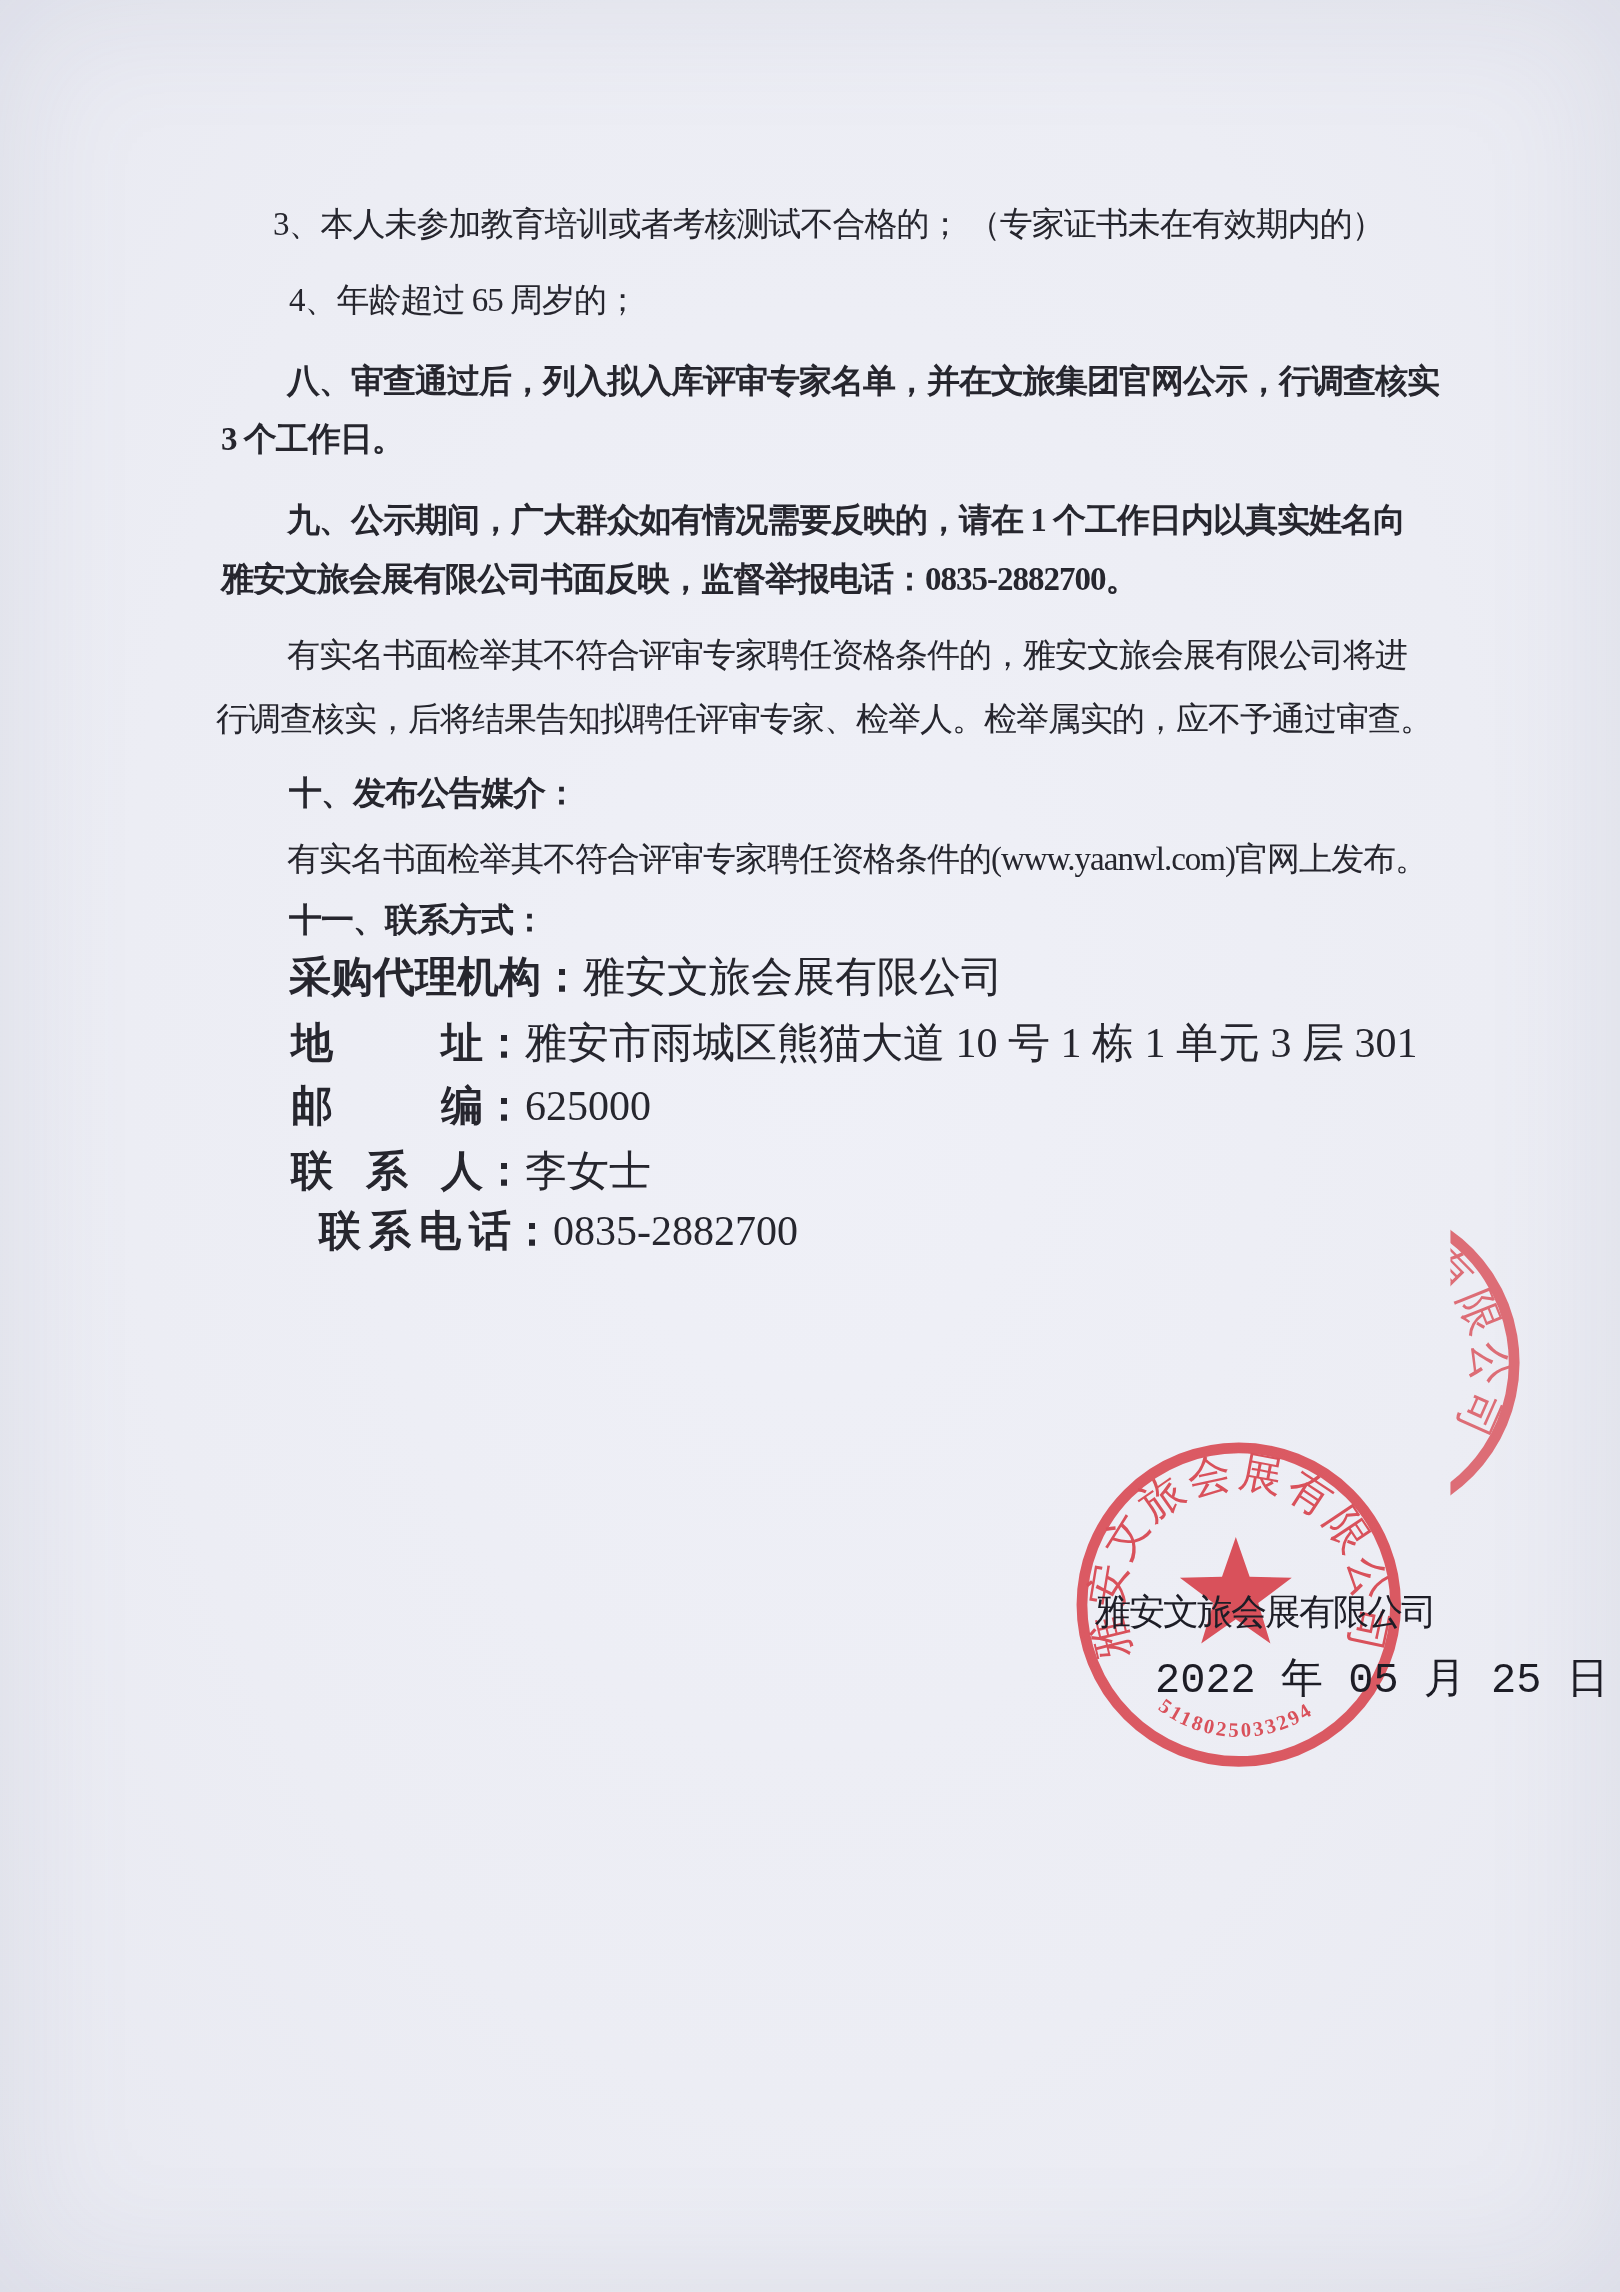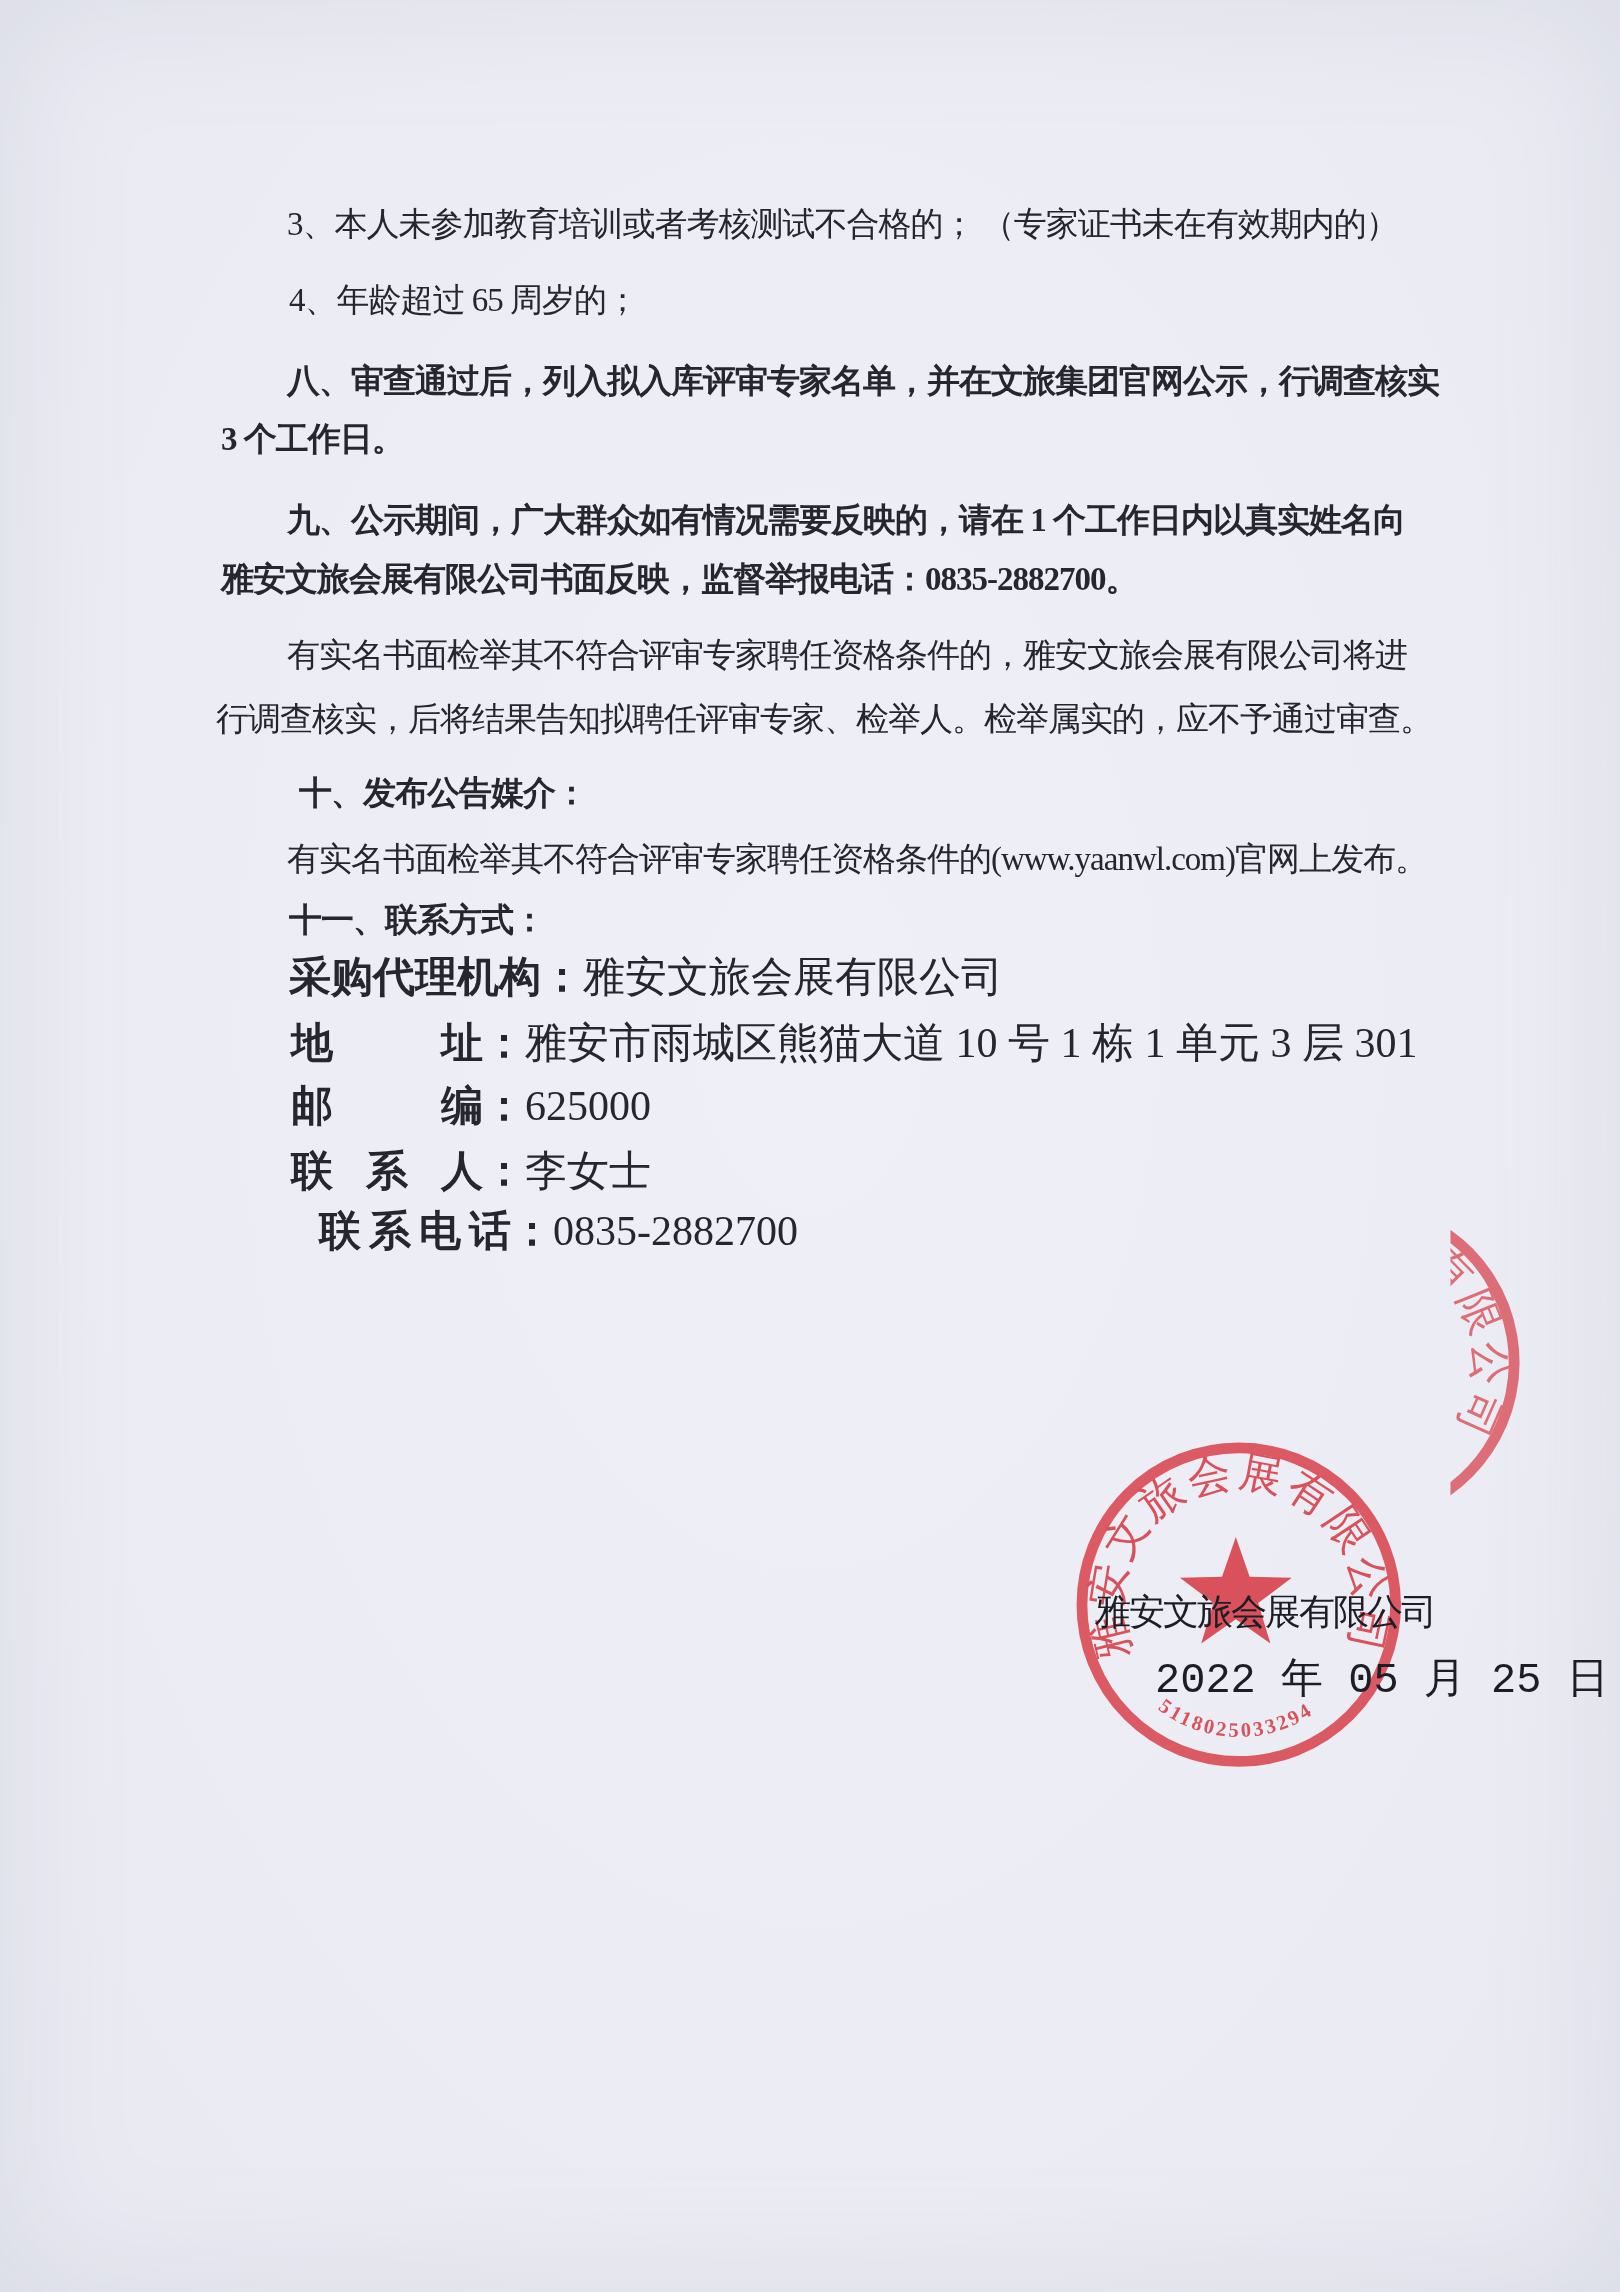--- a/index.html
+++ b/index.html
@@ -35,29 +35,29 @@
   .sig-company { font-size:36px; letter-spacing:-2px; font-weight:500; }
   .sig-date { font-size:42px; letter-spacing:0;font-family:Liberation Mono, monospace; }
   .seal-svg { position:absolute; left:0; top:0; pointer-events:none; }
 </style>
 </head>
 <body>
 
 <div class="page">
 
   <div id="body-lines">
-      <div class="line" style="left: 287px; top: 206px; text-align: right;">3、本人未参加教育培训或者考核测试不合格的； （专家证书未在有效期内的）</div>
+      <div class="line" style="left: 273px; top: 206px; text-align: right;">3、本人未参加教育培训或者考核测试不合格的； （专家证书未在有效期内的）</div>
       <div class="line" style="left: 289px; top: 282px;">4、年龄超过 65 周岁的；</div>
       <div class="line bold" style="left: 287px; top: 363px;">八、审查通过后，列入拟入库评审专家名单，并在文旅集团官网公示，行调查核实</div>
       <div class="line bold" style="left: 221px; top: 421px;">3 个工作日。</div>
       <div class="line bold" style="left: 287px; top: 502px;">九、公示期间，广大群众如有情况需要反映的，请在 1 个工作日内以真实姓名向</div>
       <div class="line bold" style="left: 221px; top: 561px;">雅安文旅会展有限公司书面反映，监督举报电话：0835-2882700。</div>
       <div class="line" style="left: 287px; top: 637px;">有实名书面检举其不符合评审专家聘任资格条件的，雅安文旅会展有限公司将进</div>
       <div class="line" style="left: 216px; top: 701px;">行调查核实，后将结果告知拟聘任评审专家、检举人。检举属实的，应不予通过审查。</div>
-      <div class="line bold" style="left: 299px; top: 775px; font-family: Liberation Serif, serif;">十、发布公告媒介：</div>
+      <div class="line bold" style="left: 289px; top: 775px; font-family: Liberation Serif, serif;">十、发布公告媒介：</div>
       <div class="line" style="left: 287px; top: 841px;">有实名书面检举其不符合评审专家聘任资格条件的(www.yaanwl.com)官网上发布。</div>
       <div class="line bold" style="left: 289px; top: 902px;">十一、联系方式：</div>
     </div>
 
   <div id="contact-lines">
       <div class="contact-line" style="left: 289px; top: 959px;"><span class="contact-label">采购代理机构</span><span class="contact-colon">：</span><span>雅安文旅会展有限公司</span></div>
       <div class="contact-line" style="left: 291px; top: 1025px;"><span class="contact-label spread">地址</span><span class="contact-colon">：</span><span>雅安市雨城区熊猫大道 10 号 1 栋 1 单元 3 层 301</span></div>
       <div class="contact-line" style="left: 291px; top: 1088px;"><span class="contact-label spread">邮编</span><span class="contact-colon">：</span><span>625000</span></div>
       <div class="contact-line" style="left: 291px; top: 1153px;"><span class="contact-label spread">联系人</span><span class="contact-colon">：</span><span>李女士</span></div>
       <div class="contact-line" style="left: 291px; top: 1213px; margin-left: 28px;"><span class="contact-label spread">联系电话</span><span class="contact-colon">：</span><span>0835-2882700</span></div>

